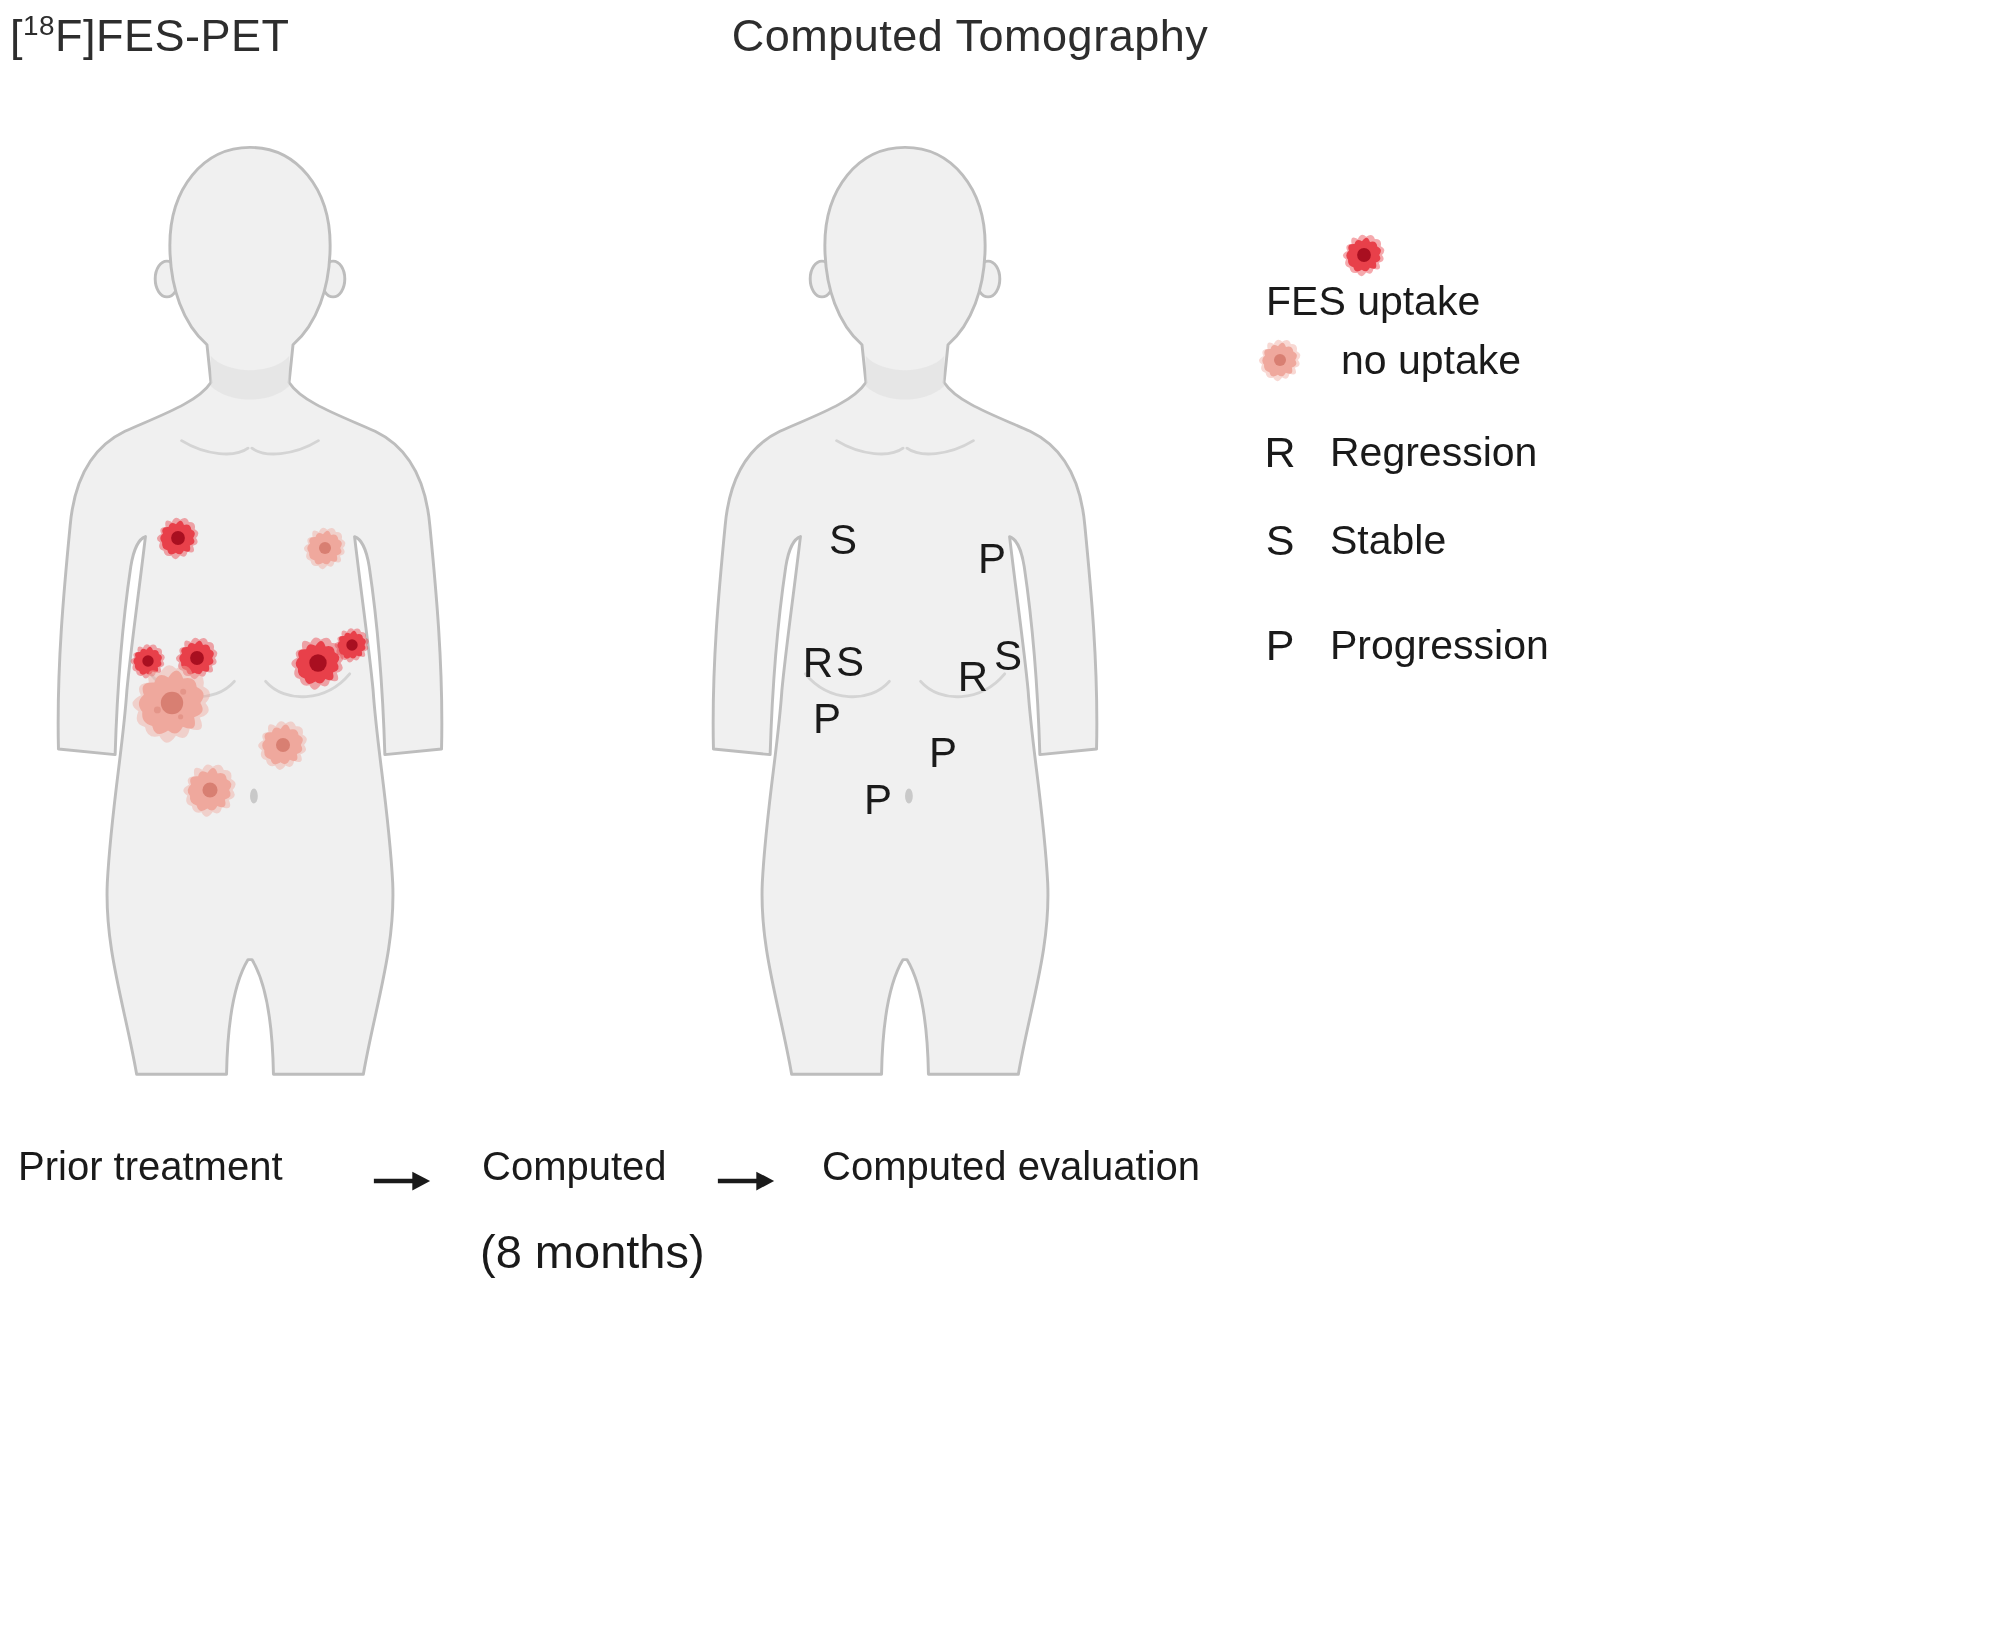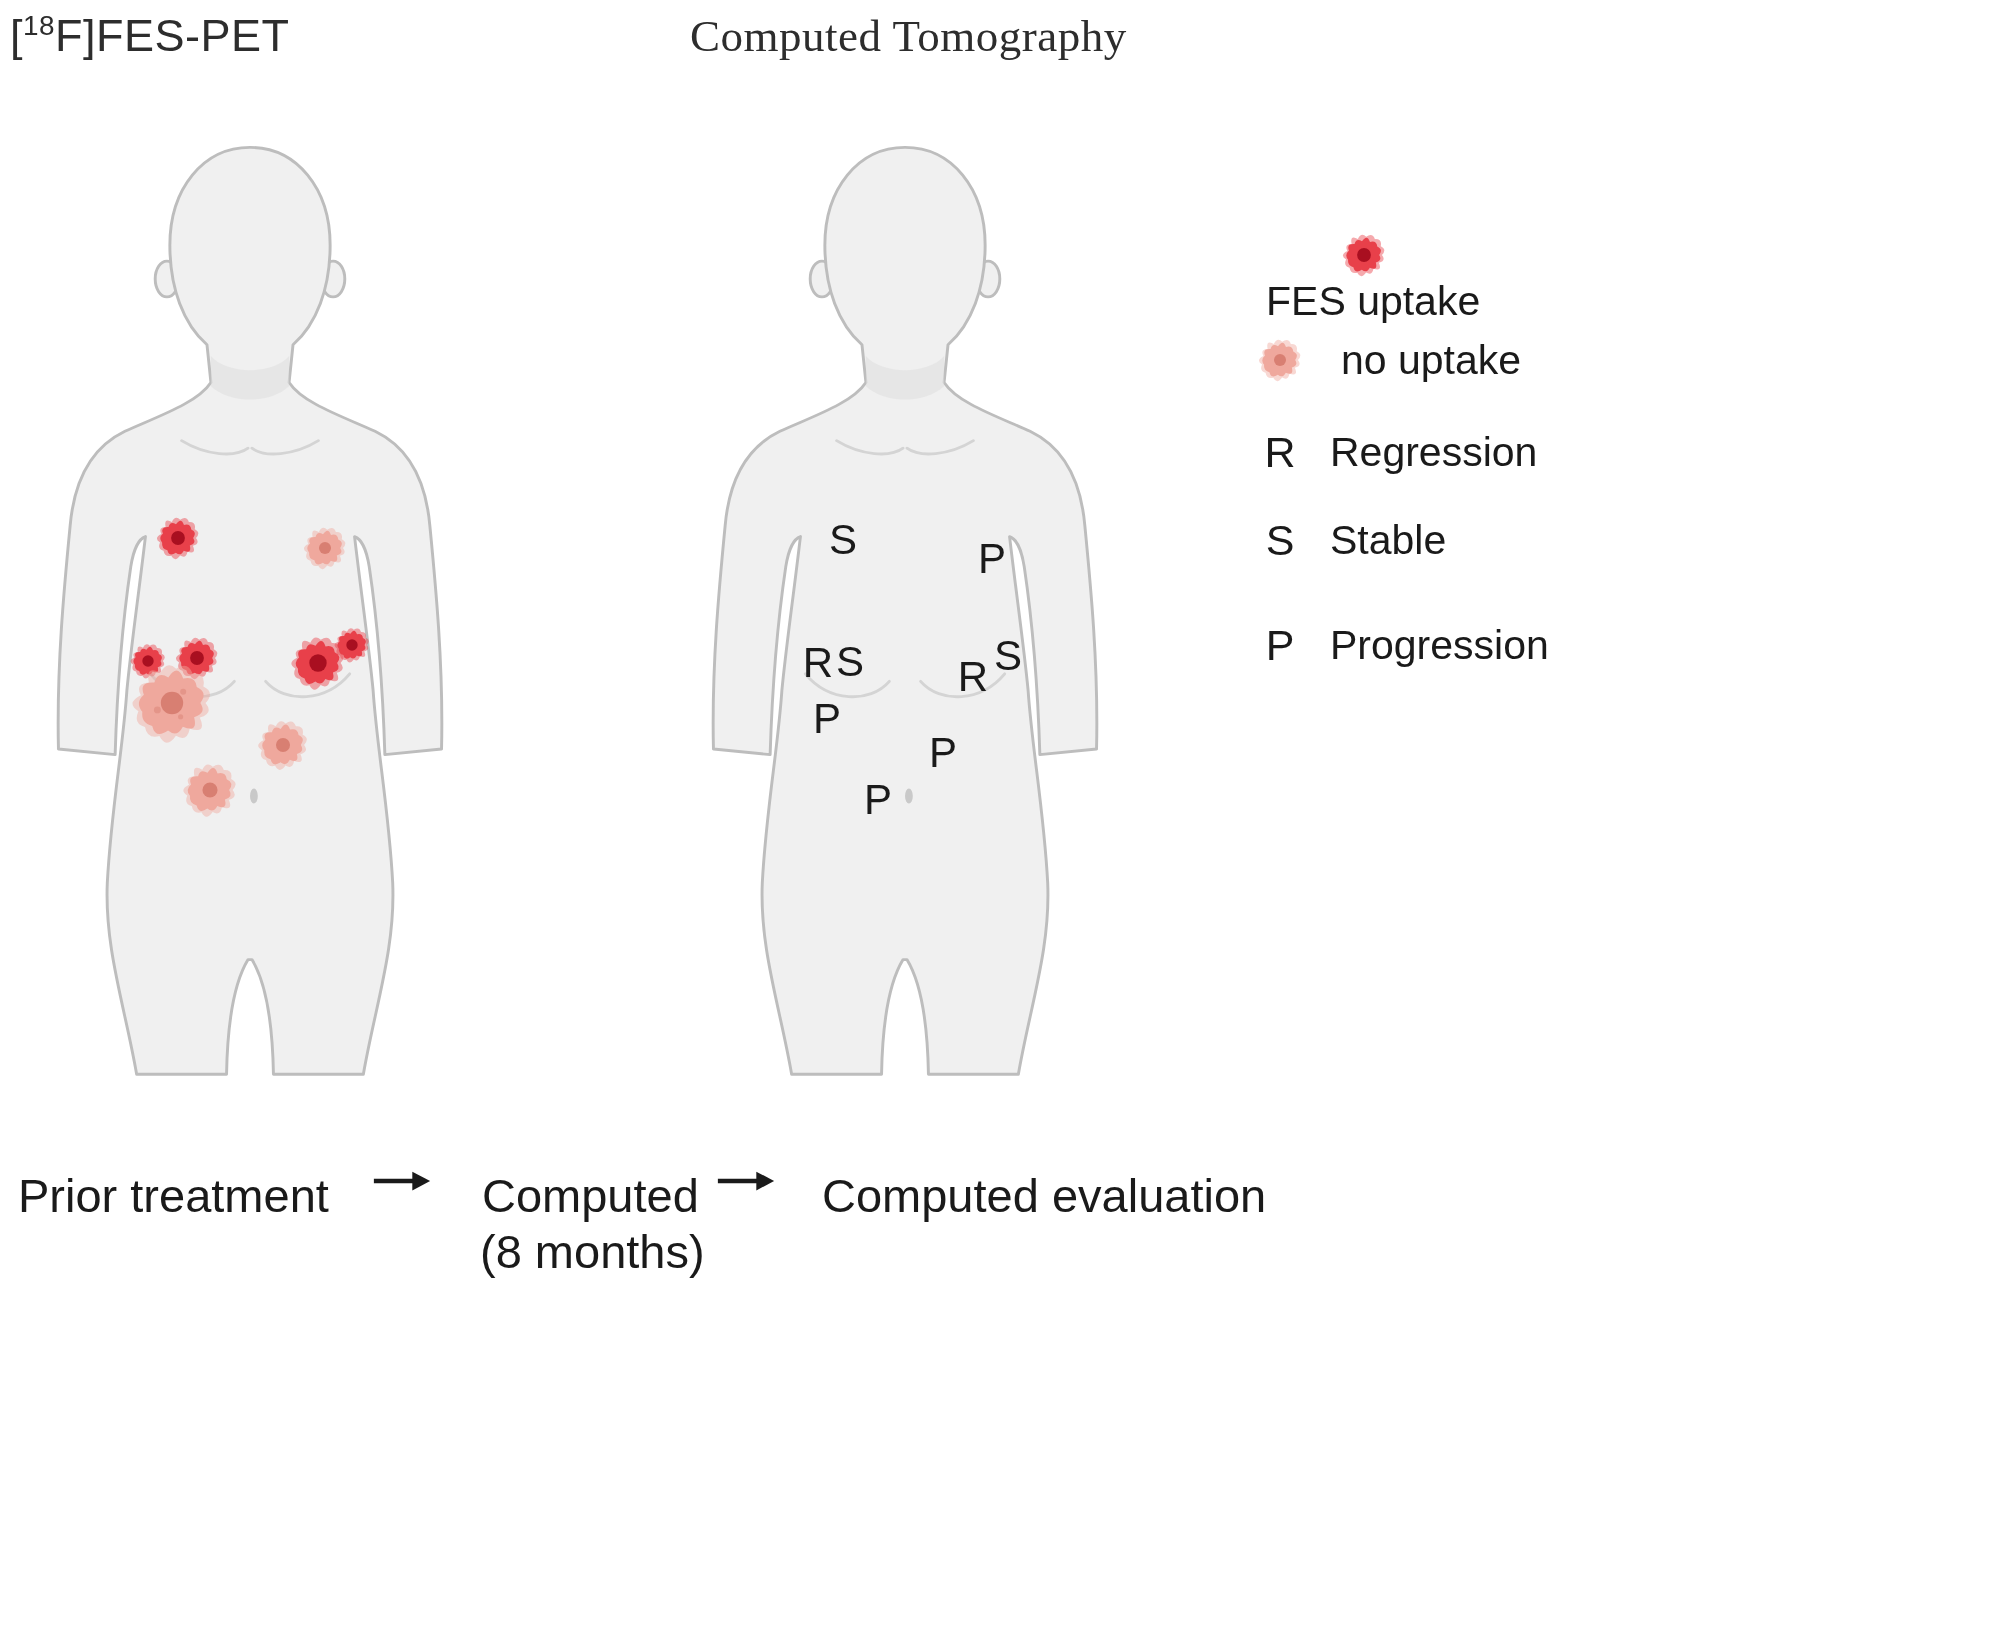--- a/index.html
+++ b/index.html
@@ -7,21 +7,21 @@
   body {
     width:2000px; height:1642px;
     font-family:"Liberation Sans","DejaVu Sans",sans-serif;
     color:var(--text,#1a1a1a);
   }
   .canvas { position:relative; width:2000px; height:1642px; overflow:hidden; background:#fff;padding-left:48px; }
 
   
   .title { position:absolute; top:10px; font-size:45px; font-weight:400; color:#2d2d2d; letter-spacing:0.5px; }
   .title-left { left:10px; }
-  .title-right { left:690px; width:560px; text-align:left;font-family:Liberation Serif, serif; }
+  .title-right { left:690px; width:560px; text-align:center; }
   .title sup { font-size:0.62em; }
 
   
   .defs-holder { position:absolute; width:0; height:0; overflow:hidden; }
   .bodyfig { position:absolute; top:138px; width:430px; height:940px; }
   .bodyfig-left { left:35px; }
   .bodyfig-right { left:690px; }
   .body-shape { fill:var(--body-fill,#f0f0f0); stroke:var(--body-stroke,#bdbdbd); stroke-width:3; stroke-linejoin:round; }
   .body-detail { fill:none; stroke:#d4d4d4; stroke-width:3; stroke-linecap:round; }
   .body-shadow { fill:#dedede; opacity:0.55; }
@@ -36,21 +36,21 @@
 
   
   .legend { position:absolute; left:1248px; top:232px; width:440px; }
   .legend-row { position:absolute; left:0; height:72px; display:flex; align-items:center; }
   .lr1{top:0;flex-direction:column;} .lr2{top:92px;gap:11px;} .lr3{top:184px;} .lr4{top:272px;} .lr5{top:377px;}
   .legend-icon { width:64px; display:flex; justify-content:center; align-items:center; line-height:0; }
   .legend-symbol { width:64px; font-size:43px; text-align:center; color:var(--text,#1a1a1a); }
   .legend-label { margin-left:18px; font-size:41px; color:var(--text,#1a1a1a); }
 
   
-  .wf-step { position:absolute; top:1168px; font-size:47px; color:var(--text,#1a1a1a); white-space:nowrap; }
+  .wf-step { position:absolute; top:1144px; font-size:40px; color:var(--text,#1a1a1a); white-space:nowrap; }
   .wf-prior { left:18px; }
   .wf-letrozole { left:482px; }
   .wf-response { left:822px; }
   .wf-sub { position:absolute; top:1224px; left:480px; font-size:47px; color:var(--text,#1a1a1a); white-space:nowrap; }
   .arrow { position:absolute; top:1168px; width:60px; height:26px; }
   .arrow-1 { left:372px; }
   .arrow-2 { left:716px; }
 </style>
 </head>
 <body>

